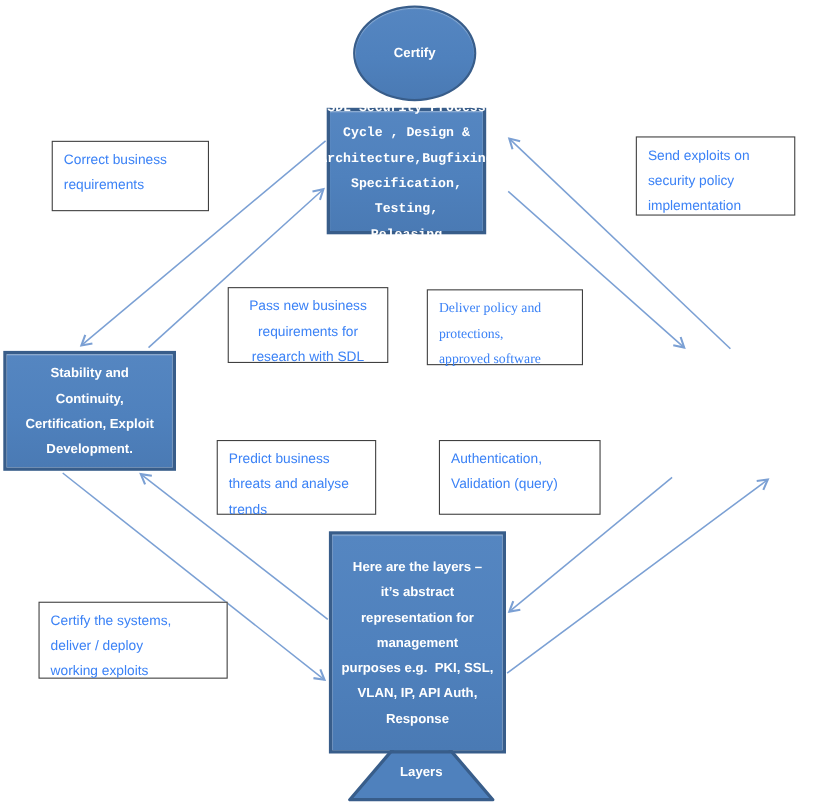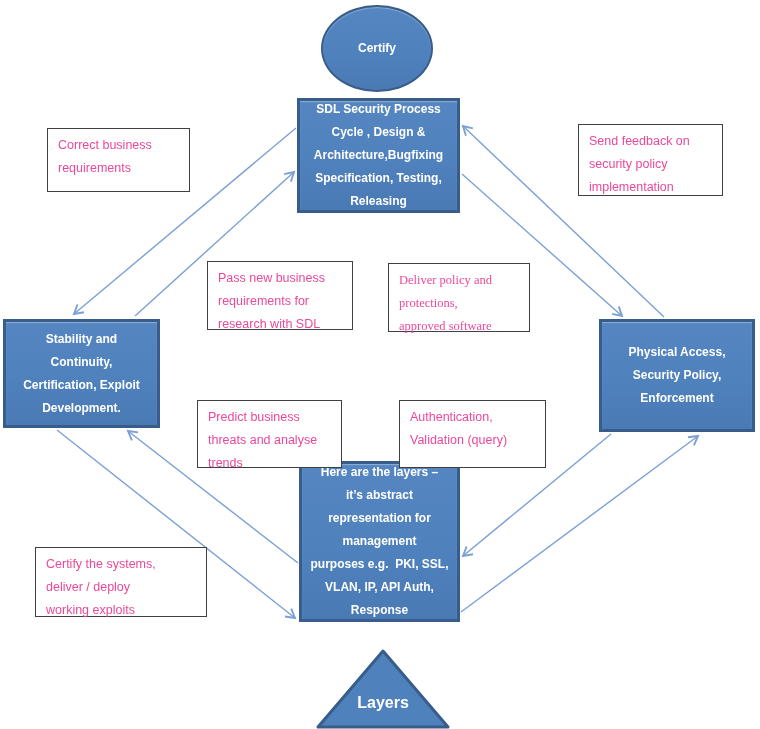--- a/index.html
+++ b/index.html
@@ -29,31 +29,31 @@
   }
   .ellipse {
     border-radius: 50%;
     border-width: 2px;
   }
   .note {
     position: absolute;
     box-sizing: border-box;
     background: #ffffff;
     border: 1px solid #404040;
-    color: #ec4899;
+    color: #3b82f6;
     font-size: 12.5px;
     line-height: 23px;
     padding: 5px 10px;
     white-space: pre-wrap;
   }
   .triangle-label {
     position: absolute;
     color: #ffffff;
     font-weight: bold;
-    font-size: 16px;
+    font-size: 12px;
     text-align: center;
   }
   svg.connectors {
     position: absolute;
     left: 0; top: 0;
     width: 760px; height: 729px;
   }
   svg .arrow-line {
     stroke: #7ba0d4;
     stroke-width: 1.4;
@@ -83,51 +83,48 @@
 
     <polygon points="383,651 318,727 448,727" fill="#4f81bd" stroke="#385d8a" stroke-width="3" stroke-linejoin="round"></polygon>
   </svg>
 
   <div class="node ellipse" style="left:321px; top:5px; width:112px; height:87px;">
     <span>Certify</span>
   </div>
 
   <div class="triangle-label" style="left:348px; top:694px; width:70px;">Layers</div>
 
-  <div class="node" style="left:297px; top:98px; width:163px; height:115px;">SDL Security Process
+  <div class="node" style="left:297px; top:98px; width:145px; height:115px;font-family:Liberation Mono, monospace;">SDL Security Process
 Cycle , Design &amp;
 Architecture,Bugfixing
 Specification, Testing,
 Releasing</div>
 
   <div class="node" style="left:3px; top:319px; width:157px; height:109px;">Stability and
 Continuity,
 Certification, Exploit
 Development.</div>
 
-  <div class="node" style="left:599px; top:319px; width:156px; height:113px;">Physical Access,
-Security Policy,
-Enforcement</div>
 
-  <div class="node" style="left:299px; top:461px; width:161px; height:161px;">Here are the layers –
+  <div class="node" style="left:299px; top:483px; width:161px; height:202px;">Here are the layers –
 it’s abstract
 representation for
 management
 purposes e.g.  PKI, SSL,
 VLAN, IP, API Auth,
 Response</div>
 
   <div class="note" style="left:47px; top:128px; width:143px; height:64px;">Correct business
 requirements</div>
 
-  <div class="note" style="left:578px; top:124px; width:145px; height:72px;">Send feedback on
+  <div class="note" style="left:578px; top:124px; width:145px; height:72px;">Send exploits on
 security policy
 implementation</div>
 
-  <div class="note" style="left:207px; top:261px; width:146px; height:69px;">Pass new business
+  <div class="note" style="left:207px; top:261px; width:146px; height:69px;text-align:center;">Pass new business
 requirements for
 research with SDL</div>
 
   <div class="note" style="left:388px; top:263px; width:142px; height:69px;font-family:Liberation Serif, serif;">Deliver policy and
 protections,
 approved software</div>
 
   <div class="note" style="left:197px; top:400px; width:145px; height:68px;">Predict business
 threats and analyse
 trends</div>

